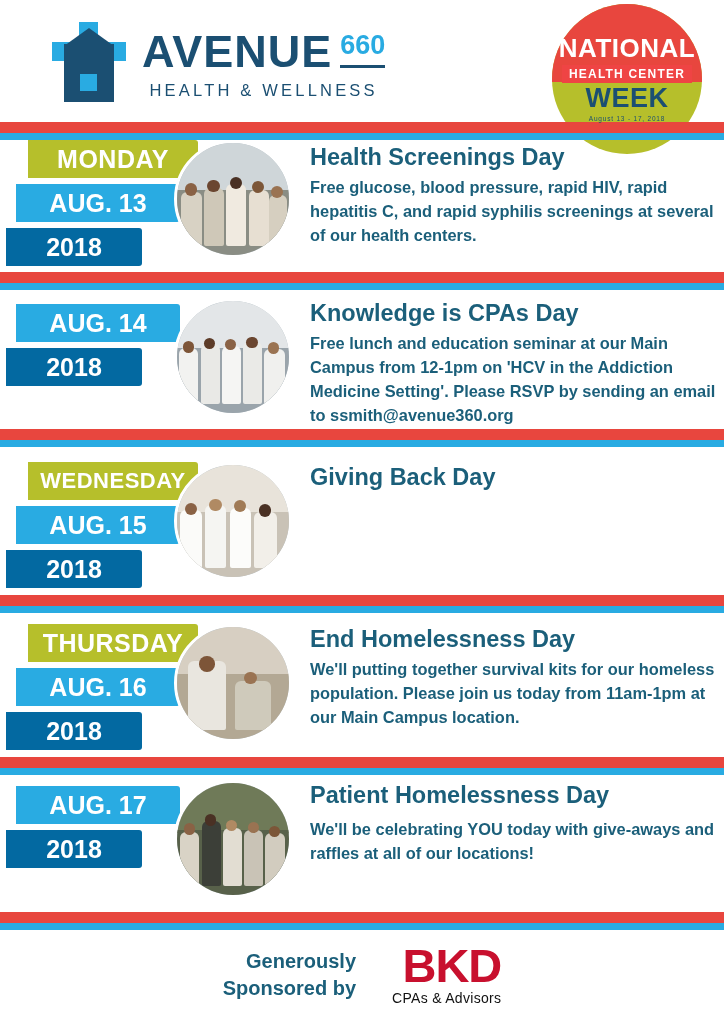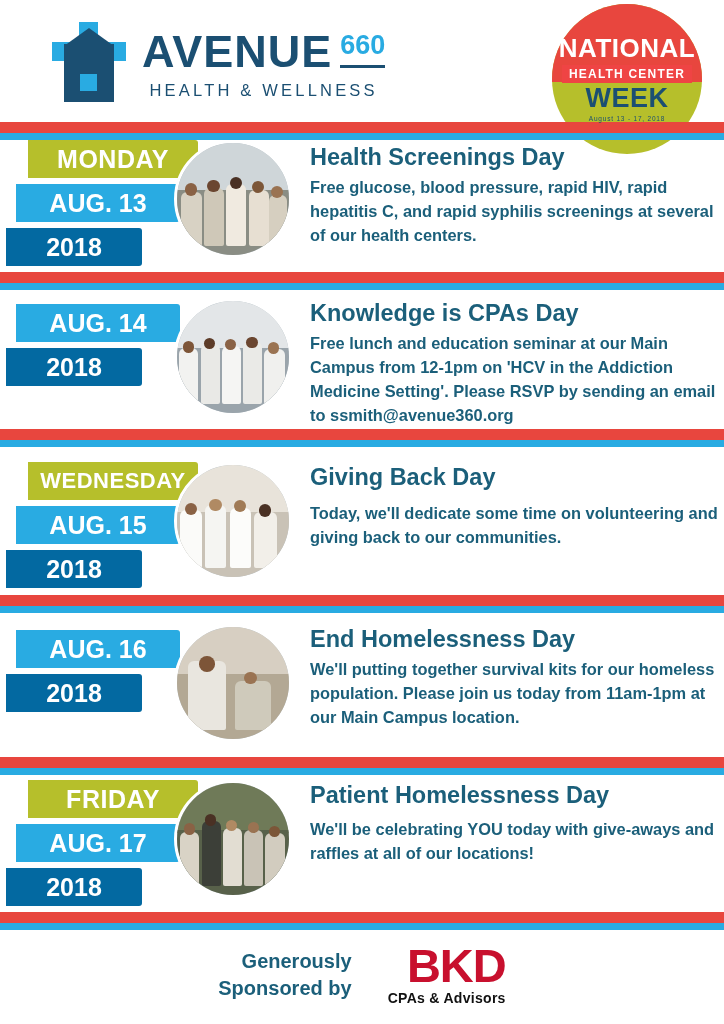--- a/index.html
+++ b/index.html
@@ -129,21 +129,21 @@
   }
   .sponsor-text {
     color: #1b5f7a; font-size: 20px; font-weight: bold; line-height: 1.35;
     text-align: right;
   }
   .bkd { text-align: right; }
   .bkd-main {
     color: #c8102e; font-size: 47px; font-weight: bold; letter-spacing: -1px; line-height: 0.95;
     font-family: "Liberation Sans", sans-serif;
   }
-  .bkd-sub { color: #111; font-size: 14px; font-weight: bold; letter-spacing: 0.3px; margin-top: 2px; }
+  .bkd-sub { color: #111; font-size: 14px; font-weight: normal; letter-spacing: 0.3px; margin-top: 2px; }
 </style>
 </head>
 <body>
 
 <div class="poster">
 
   <div class="header">
     <div class="logo-wrap">
       <div class="cross-logo">
         <div class="cross-h"></div>
@@ -257,46 +257,45 @@
       <div class="p" style="left:25%; width:19%; height:56%; background:#f5f5f2;"></div>
       <div class="p" style="left:47%; width:19%; height:54%; background:#fcfcfa;"></div>
       <div class="p" style="left:69%; width:20%; height:50%; background:#f2efe9;"></div>
       <div class="head" style="left:7%;  top:34%; width:11%; height:11%; background:#8a6245;"></div>
       <div class="head" style="left:29%; top:30%; width:11%; height:11%; background:#b08a63;"></div>
       <div class="head" style="left:51%; top:31%; width:11%; height:11%; background:#a07a55;"></div>
       <div class="head" style="left:73%; top:35%; width:11%; height:11%; background:#4a3124;"></div>
     </div>
     <div class="text-col" style="top:2px;">
       <div class="day-title">Giving Back Day</div>
-      <div class="day-desc" style="margin-top:10px;">Today, we'll dedicate some time on volunteering and giving back to our communities.</div>
     </div>
   </div>
 
   <div class="row" style="top:624px; height:126px;">
     <div class="labels">
+      <div class="lbl lbl-day">THURSDAY</div>
       <div class="lbl lbl-date">AUG. 16</div>
       <div class="lbl lbl-year">2018</div>
     </div>
     <div class="photo">
       <div class="ph-sky" style="background:#d7cfc2;"></div>
       <div class="ph-ground" style="background:#b3a894;"></div>
       <div class="p" style="left:10%; width:34%; height:62%; background:#e9e6df;"></div>
       <div class="p" style="left:52%; width:32%; height:44%; background:#cfcabb;"></div>
       <div class="head" style="left:20%; top:26%; width:14%; height:14%; background:#7d5538;"></div>
       <div class="head" style="left:60%; top:40%; width:11%; height:11%; background:#9a7352;"></div>
     </div>
     <div class="text-col" style="top:2px;">
       <div class="day-title">End Homelessness Day</div>
       <div class="day-desc">We'll putting together survival kits for our homeless population. Please join us today from 11am-1pm at our Main Campus location.</div>
     </div>
   </div>
 
   <div class="row" style="top:780px; height:126px;">
     <div class="labels">
-      <div class="lbl lbl-day">FRIDAY</div>
       <div class="lbl lbl-date">AUG. 17</div>
       <div class="lbl lbl-year">2018</div>
     </div>
     <div class="photo">
       <div class="ph-sky" style="background:#6f7a58;"></div>
       <div class="ph-ground" style="background:#58614a;"></div>
       <div class="p" style="left:3%;  width:17%; height:48%; background:#d9d3c6;"></div>
       <div class="p" style="left:22%; width:17%; height:58%; background:#3c3f38;"></div>
       <div class="p" style="left:41%; width:17%; height:52%; background:#e2ddd2;"></div>
       <div class="p" style="left:60%; width:17%; height:50%; background:#c9c3b6;"></div>

